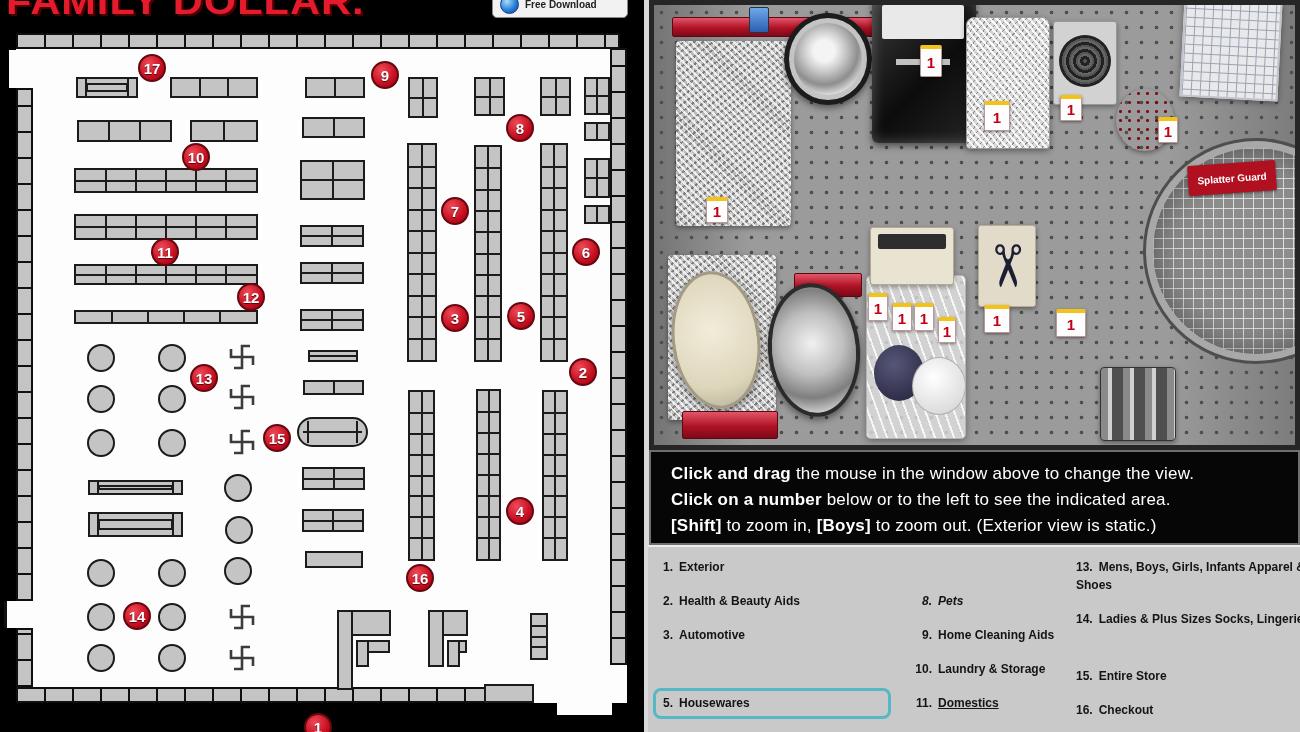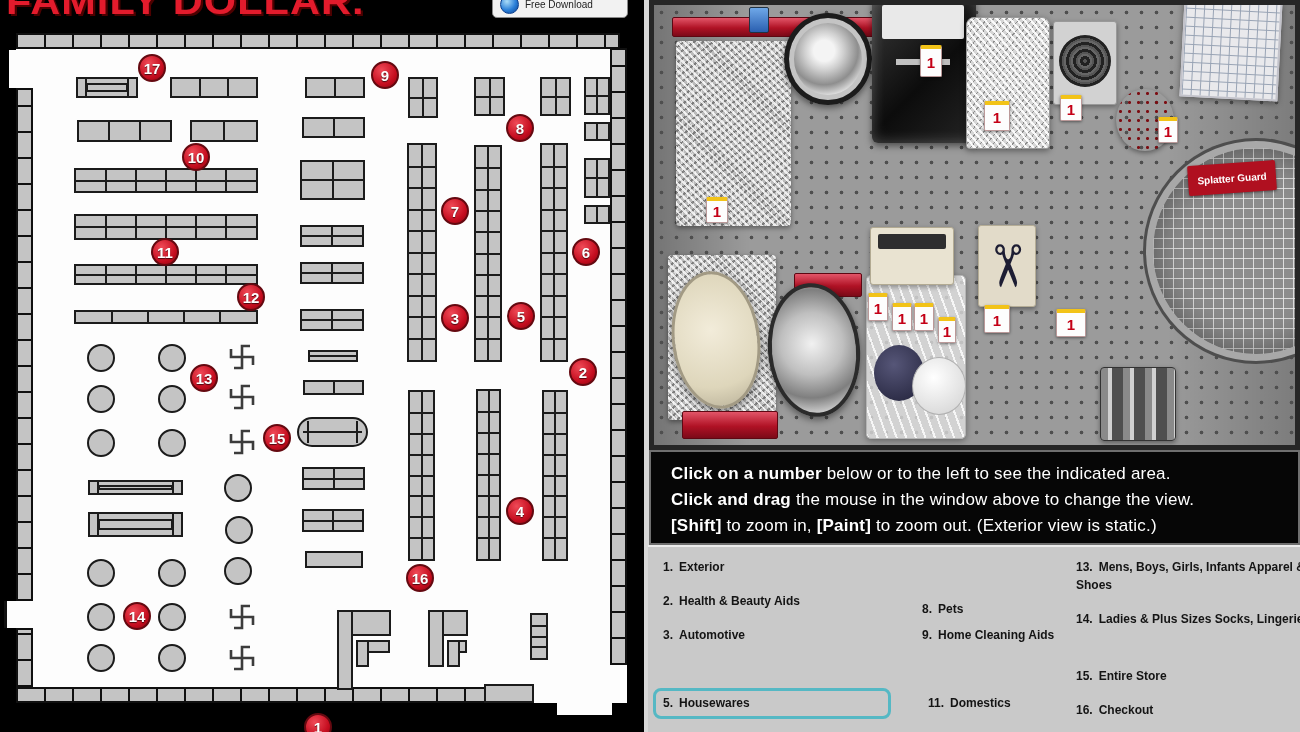--- a/index.html
+++ b/index.html
@@ -7,21 +7,21 @@
   #app{position:relative;width:1300px;height:732px;background:#000;overflow:hidden;}
 
   
   #left-panel{position:absolute;left:0;top:0;width:648px;height:732px;background:#000;overflow:hidden;}
   #logo{position:absolute;left:6px;top:-19px;font-size:37px;font-weight:bold;letter-spacing:1px;
     color:#e31b2c;text-shadow:2px 2px 0 #4d0000;white-space:nowrap;transform:scaleX(1.12);transform-origin:left;}
   #badge{position:absolute;left:492px;top:-10px;width:136px;height:28px;background:#f2f2f2;
     border:1px solid #8a8a8a;border-radius:5px;display:flex;align-items:center;padding-left:7px;box-sizing:border-box;}
   .badge-icon{width:17px;height:17px;border-radius:50%;flex:0 0 auto;
     background:radial-gradient(circle at 35% 32%,#aadcf8,#2a7fd8 55%,#0a3f8f);border:1px solid #0a3f8f;}
-  .badge-text{font-size:10px;font-weight:normal;color:#222;margin-left:6px;}
+  .badge-text{font-size:10px;font-weight:bold;color:#222;margin-left:6px;}
 
   #map{position:absolute;left:0;top:0;width:648px;height:732px;}
   #floor{position:absolute;left:16px;top:48px;width:611px;height:655px;background:#fdfdfd;}
   .notch{position:absolute;background:#fdfdfd;}
   .notch.edge{border-left:3px solid #111;}
 
   .wl{position:absolute;background:#c4c4c4;border:2px solid #101010;box-sizing:border-box;}
   .wl.h{background-image:repeating-linear-gradient(90deg,transparent 0 26px,#101010 26px 28px);}
   .wl.v{background-image:repeating-linear-gradient(0deg,transparent 0 24px,#101010 24px 26px);}
 
@@ -458,32 +458,33 @@
         </div>
         <div class="prod p-tag" style="left: 402px; top: 304px; width: 30px; height: 28px;">
           <span>1</span>
         </div>
         <div class="prod p-rolls" style="left: 446px; top: 362px; width: 76px; height: 74px;"></div>
         <div class="prod p-rail" style="left: 28px; top: 406px; width: 96px; height: 28px;"></div>
       </div>
   </div>
 
   <div id="instructions">
+      <div class="instr-line"><b>Click and drag</b><span> the mouse in the window above to change the view.</span></div>
       <div class="instr-line"><b>Click on a number</b><span> below or to the left to see the indicated area.</span></div>
-      <div class="instr-line"><b>Click and drag</b><span> the mouse in the window above to change the view.</span></div>
-      <div class="instr-line"><b>[Shift]</b><span> to zoom in, </span><b>[Paint]</b><span> to zoom out. (Exterior view is static.)</span></div>
+      <div class="instr-line"><b>[Shift]</b><span> to zoom in, </span><b>[Boys]</b><span> to zoom out. (Exterior view is static.)</span></div>
     </div>
 
   <div id="legend">
       <div class="legend-item col1" style="left: 15px; top: 11px; width: 215px;"><span class="num">1.</span><span>Exterior</span></div>
       <div class="legend-item col1" style="left: 15px; top: 45px; width: 215px;"><span class="num">2.</span><span>Health &amp; Beauty Aids</span></div>
       <div class="legend-item col1" style="left: 15px; top: 79px; width: 215px;"><span class="num">3.</span><span>Automotive</span></div>
       <div class="legend-item col1 sel" style="left: 15px; top: 147px; width: 215px;"><span class="num">5.</span><span>Housewares</span></div>
-      <div class="legend-item col2" style="left: 258px; top: 53px; width: 215px;"><span class="num">8.</span><span>Pets</span></div>
+      <div class="legend-item col2" style="left: 258px; top: 45px; width: 215px; font-style: italic;"><span class="num">8.</span><span>Pets</span></div>
       <div class="legend-item col2" style="left: 258px; top: 79px; width: 215px;"><span class="num">9.</span><span>Home Cleaning Aids</span></div>
-      <div class="legend-item col2" style="left: 270px; top: 147px; width: 215px;"><span class="num">11.</span><span>Domestics</span></div>
+      <div class="legend-item col2" style="left: 258px; top: 113px; width: 215px;"><span class="num">10.</span><span>Laundry &amp; Storage</span></div>
+      <div class="legend-item col2" style="left: 258px; top: 147px; width: 215px; text-decoration: underline;"><span class="num">11.</span><span>Domestics</span></div>
       <div class="legend-item col3" style="left: 428px; top: 11px; width: 235px;"><span class="num">13.</span><span>Mens, Boys, Girls, Infants Apparel &amp; Shoes</span></div>
       <div class="legend-item col3" style="left: 428px; top: 63px; width: 235px;"><span class="num">14.</span><span>Ladies &amp; Plus Sizes Socks, Lingerie</span></div>
       <div class="legend-item col3" style="left: 428px; top: 120px; width: 235px;"><span class="num">15.</span><span>Entire Store</span></div>
       <div class="legend-item col3" style="left: 428px; top: 154px; width: 235px;"><span class="num">16.</span><span>Checkout</span></div>
     </div>
 
 </div>
 
 </body></html>

